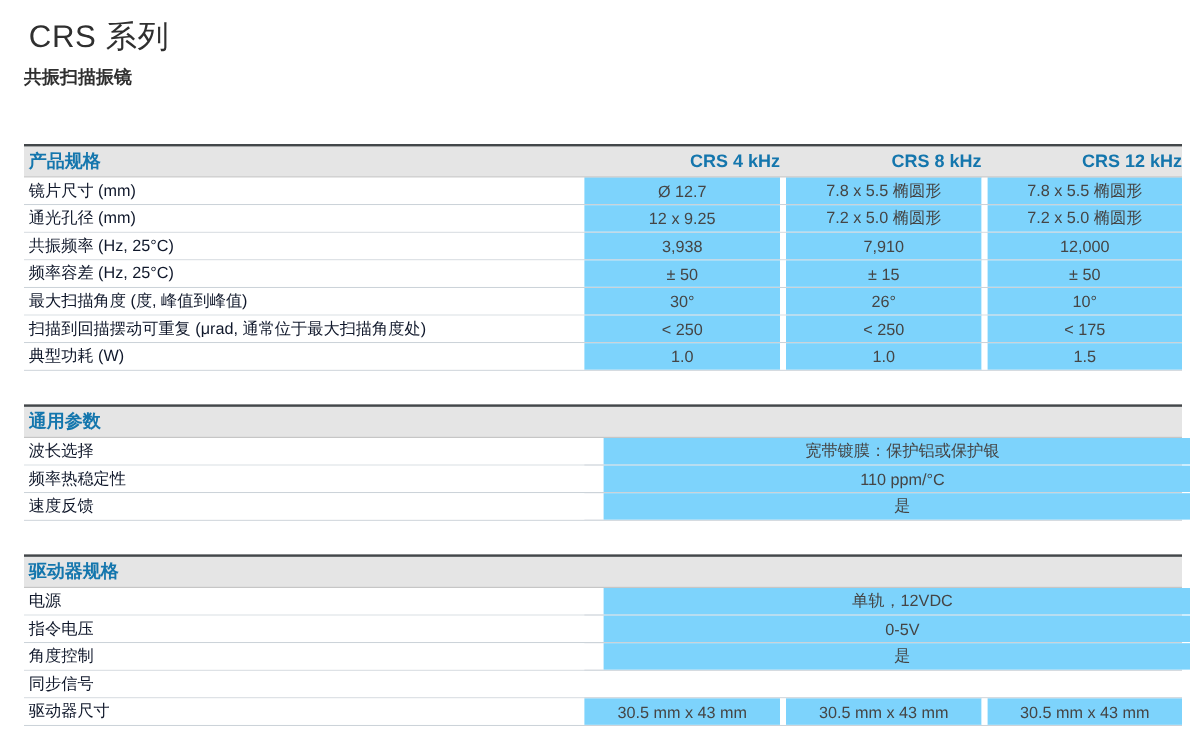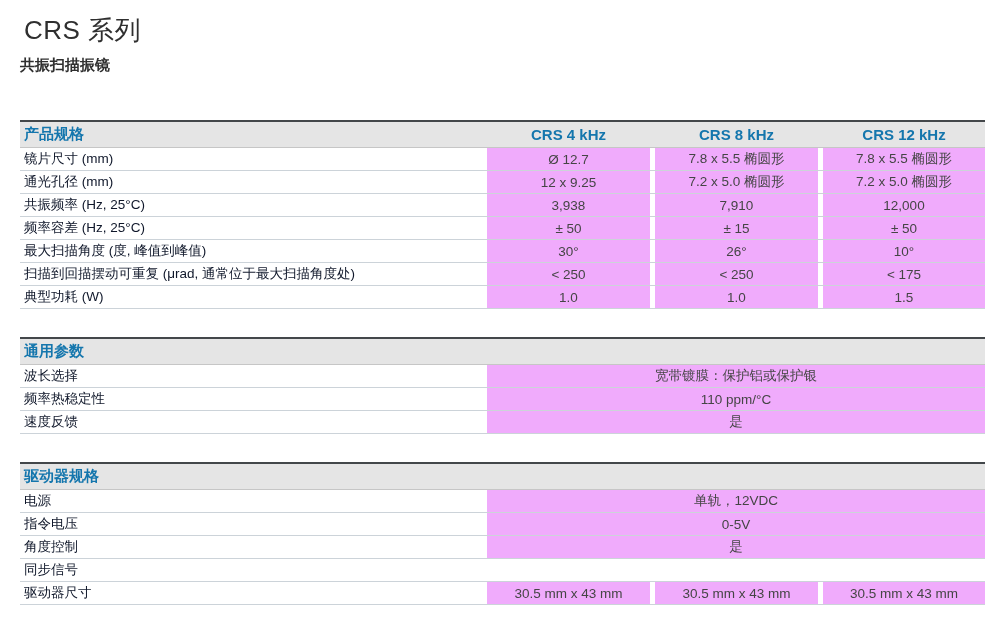--- a/index.html
+++ b/index.html
@@ -30,39 +30,39 @@
     border-top:2px solid #43474a;
     border-bottom:1px solid #c6c6c6;
   }
   .sec-header.simple{grid-template-columns:965px;}
   .sec-title{
     color:#1476ad;font-weight:700;font-size:15px;
     padding-left:4px;white-space:nowrap;
   }
   .col-head{
     color:#1476ad;font-weight:700;font-size:15px;
-    text-align:center;white-space:nowrap;
+    text-align:right;white-space:nowrap;
   }
   .row{
     display:grid;
     height:22px;
     align-items:stretch;
     border-bottom:1px solid #ccd3d9;
     font-size:13.5px;
   }
   .row-cols{grid-template-columns:467px 163px 5px 163px 5px 162px;}
-  .row-span{grid-template-columns:467px 498px;}
+  .row-span{grid-template-columns:467px 498px;gap:16px;}
   .label{
     display:flex;align-items:center;
     padding-left:4px;color:#0f172a;white-space:nowrap;
     background:#ffffff;
   }
   .cell{
     display:flex;align-items:center;justify-content:center;
-    background:#f0abfc;color:#454545;white-space:nowrap;
+    background:#7dd3fc;color:#454545;white-space:nowrap;
   }
   .gapcol{background:#ffffff;}
 </style>
 </head>
 <body>
 
 <div class="page">
 
   <h1 class="page-title">CRS 系列</h1>
   <div class="page-subtitle">共振扫描振镜</div>

